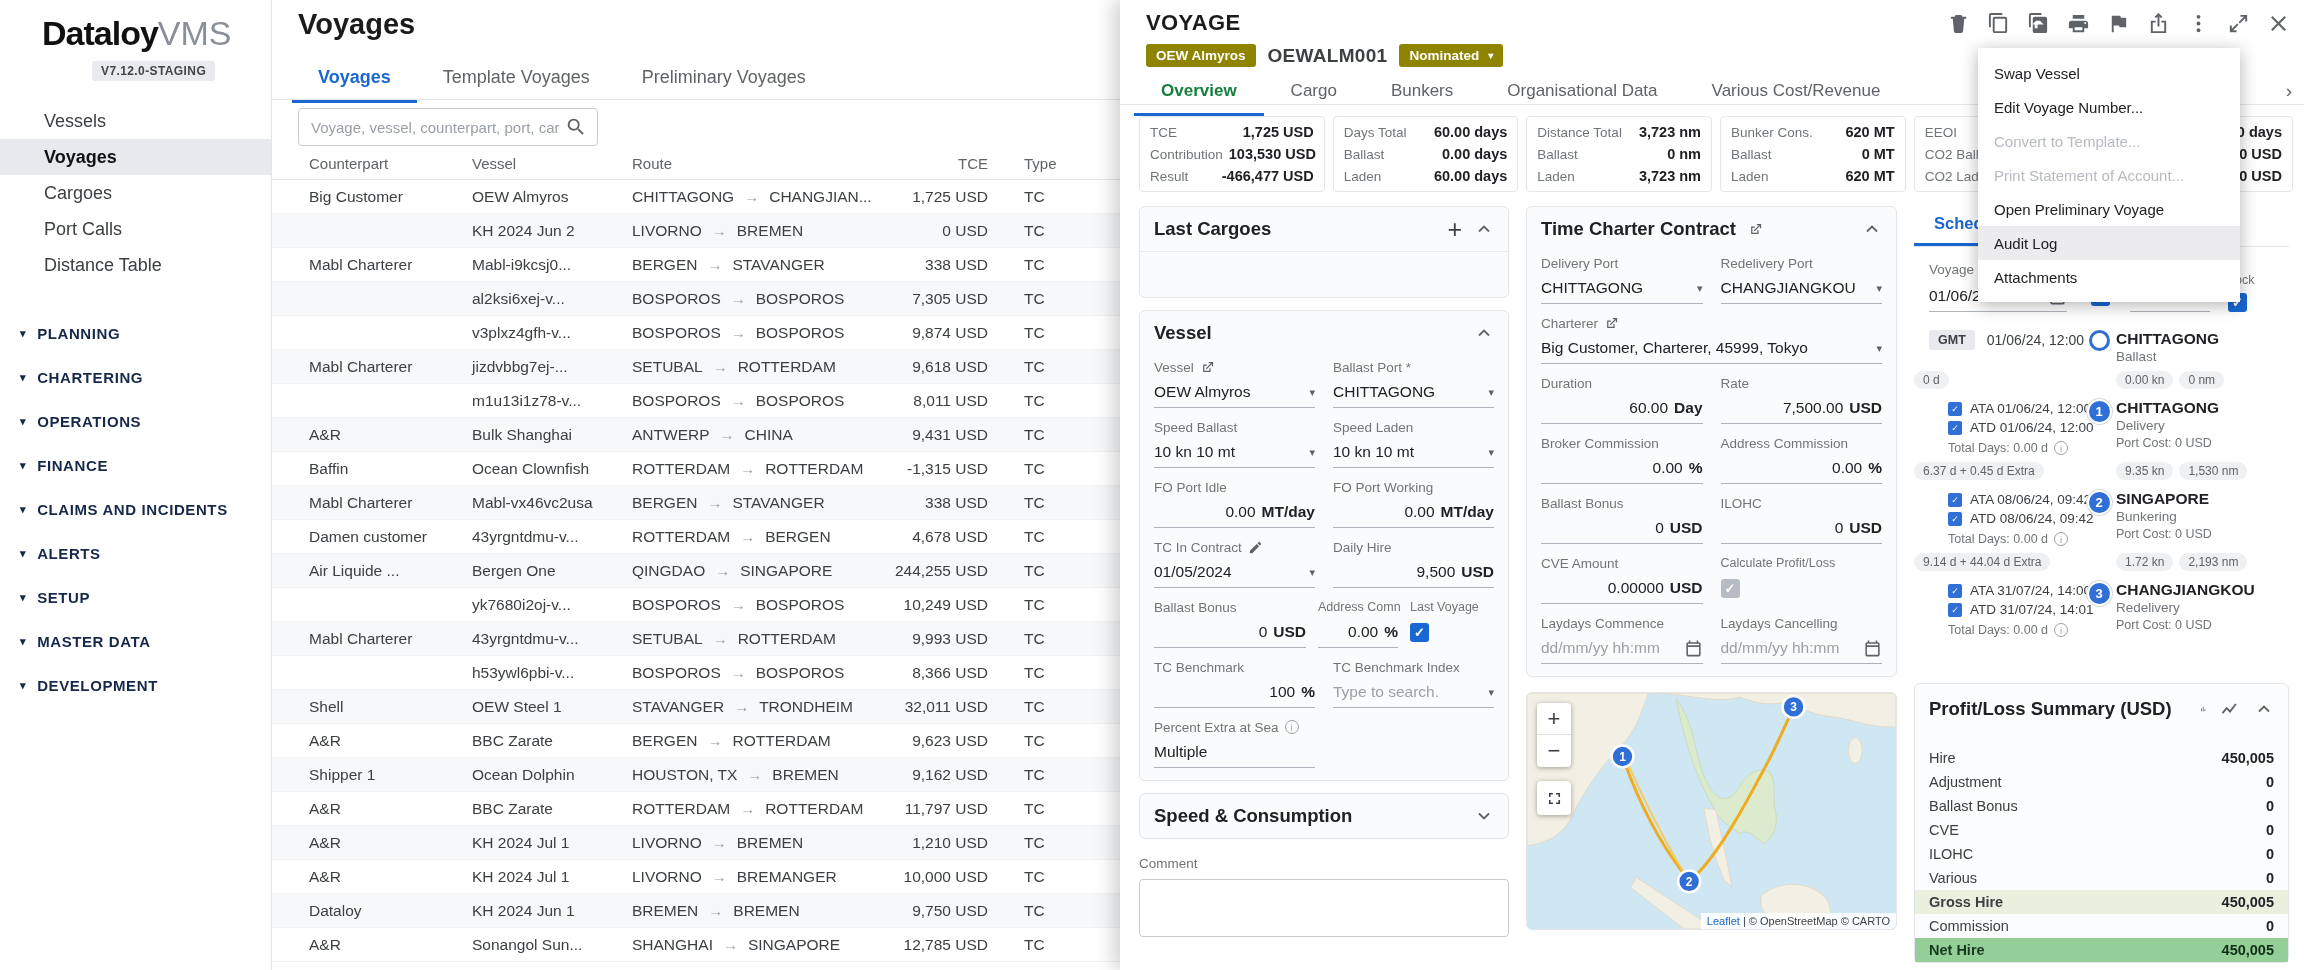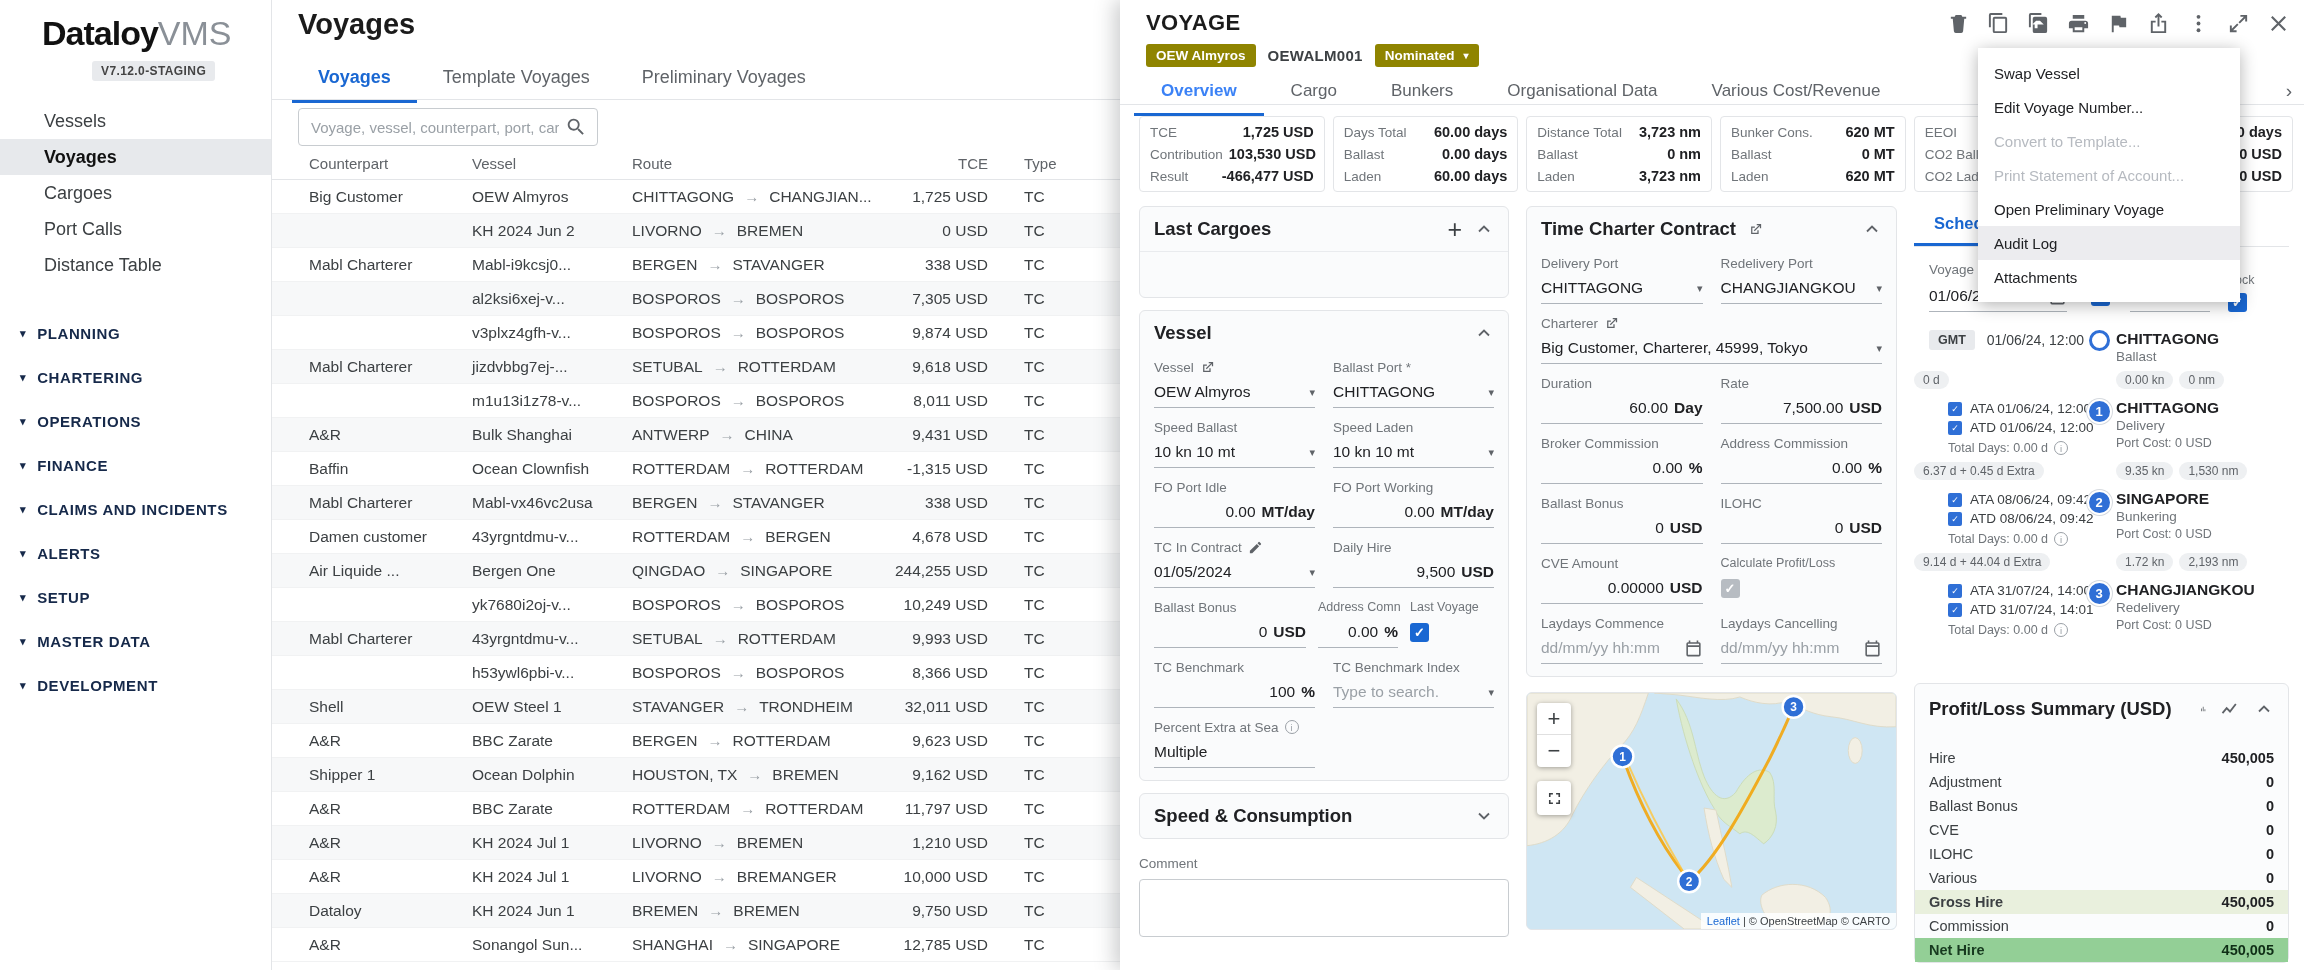--- a/index.html
+++ b/index.html
@@ -44,24 +44,24 @@
   
   .panel{position:absolute;left:1120px;top:0;width:1184px;height:970px;background:#fff;box-shadow:-6px 0 18px rgba(60,64,67,.25);z-index:10;overflow:hidden}
   .p-title{position:absolute;left:26px;top:10px;font-size:22px;font-weight:700;letter-spacing:.4px;color:#1b1b1b}
   .p-icons{position:absolute;right:14px;top:12px;display:flex;align-items:center;gap:17px}
   .pic{width:23px;height:23px;fill:#5f6368;cursor:pointer}
   .xic{stroke:#5f6368;stroke-width:2.2;fill:none}
   .chip-row{position:absolute;left:26px;top:44px;display:flex;align-items:center;gap:12px}
   .chip{background:#8f8400;color:#fff;font-size:13.5px;font-weight:700;padding:4px 10px;border-radius:3px}
   .chip.sel{display:flex;align-items:center;gap:9px;cursor:pointer}
   .chip .caret{font-size:10px}
-  .vno{font-size:15px;font-weight:700;color:#3c4043;letter-spacing:.3px}
+  .vno{font-size:19px;font-weight:700;color:#3c4043;letter-spacing:.3px}
   .p-tabs{position:absolute;left:14px;top:72px;display:flex;z-index:1}
   .ptab{padding:9px 27px 12px;font-size:17px;color:#5f6368;border-bottom:3px solid transparent;white-space:nowrap;cursor:pointer}
-  .ptab.active{color:#3b82f6;border-bottom-color:#1967d2;font-weight:600}
+  .ptab.active{color:#15803d;border-bottom-color:#1967d2;font-weight:600}
   .p-tabs-line{position:absolute;left:0;right:0;top:104px;height:1px;background:#e3e5e8}
   .tab-chevron{position:absolute;right:12px;top:80px;font-size:19px;color:#5f6368;cursor:pointer}
   .summary{position:absolute;left:19px;right:11px;top:116px;display:grid;grid-template-columns:repeat(6,1fr);gap:8px}
   .sumcard{border:1px solid #e3e5e8;border-radius:4px;padding:4px 10px;background:#fff;overflow:hidden}
   .sumrow{display:flex;justify-content:space-between;align-items:center;height:22px;gap:6px}
   .sl{font-size:13.5px;color:#70757a;white-space:nowrap}
   .sv{font-size:14.5px;font-weight:700;color:#202124;white-space:nowrap}
 
   .pcol{position:absolute;top:206px}
   .col-left{left:19px;width:370px}

